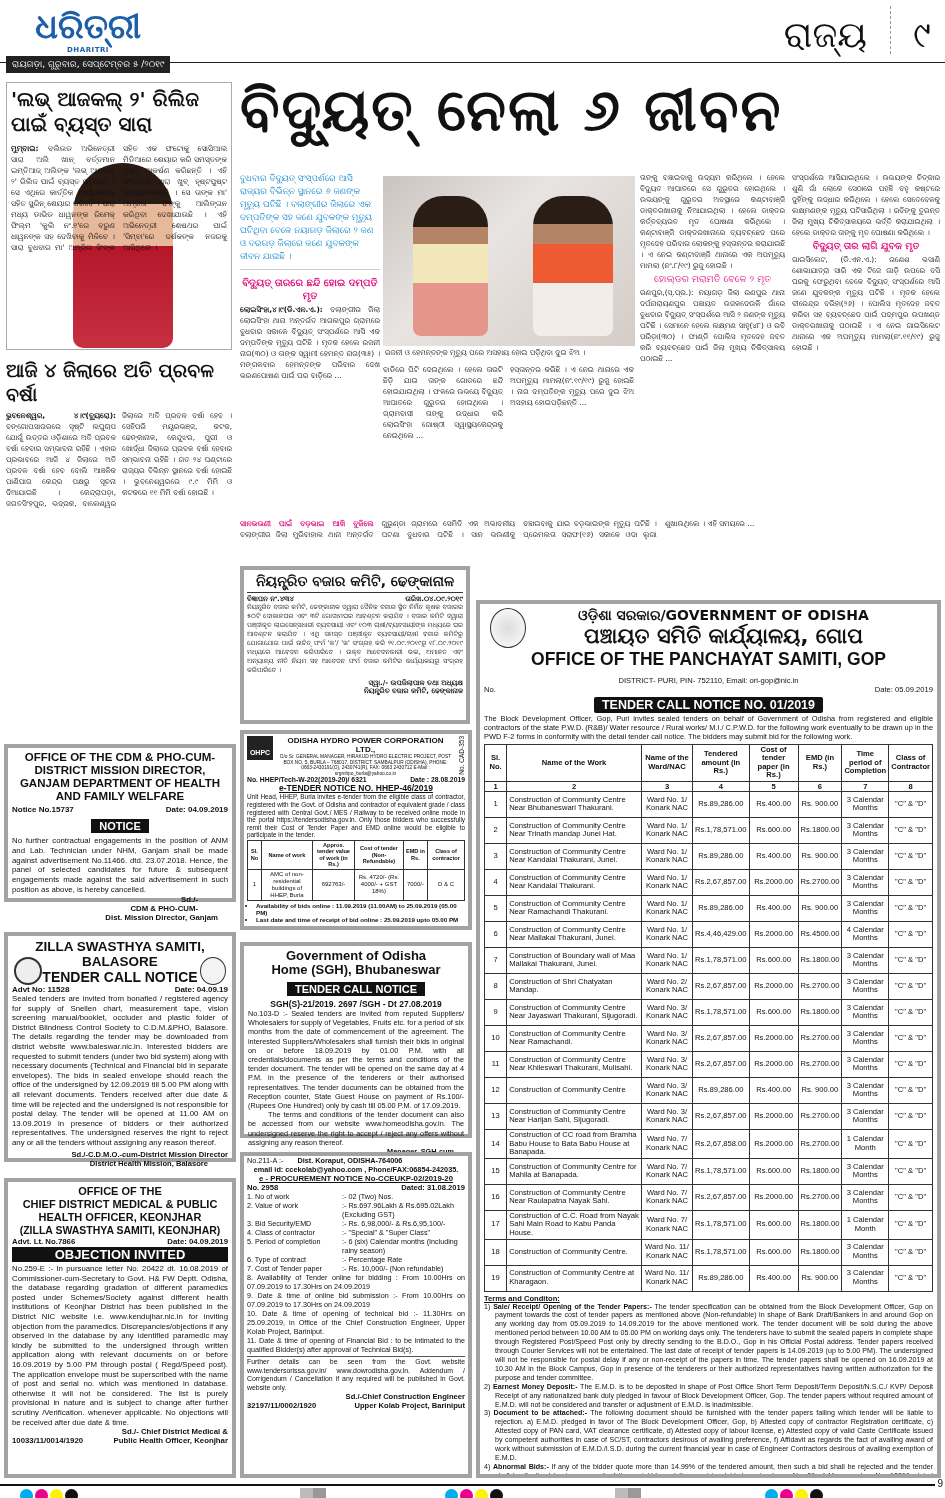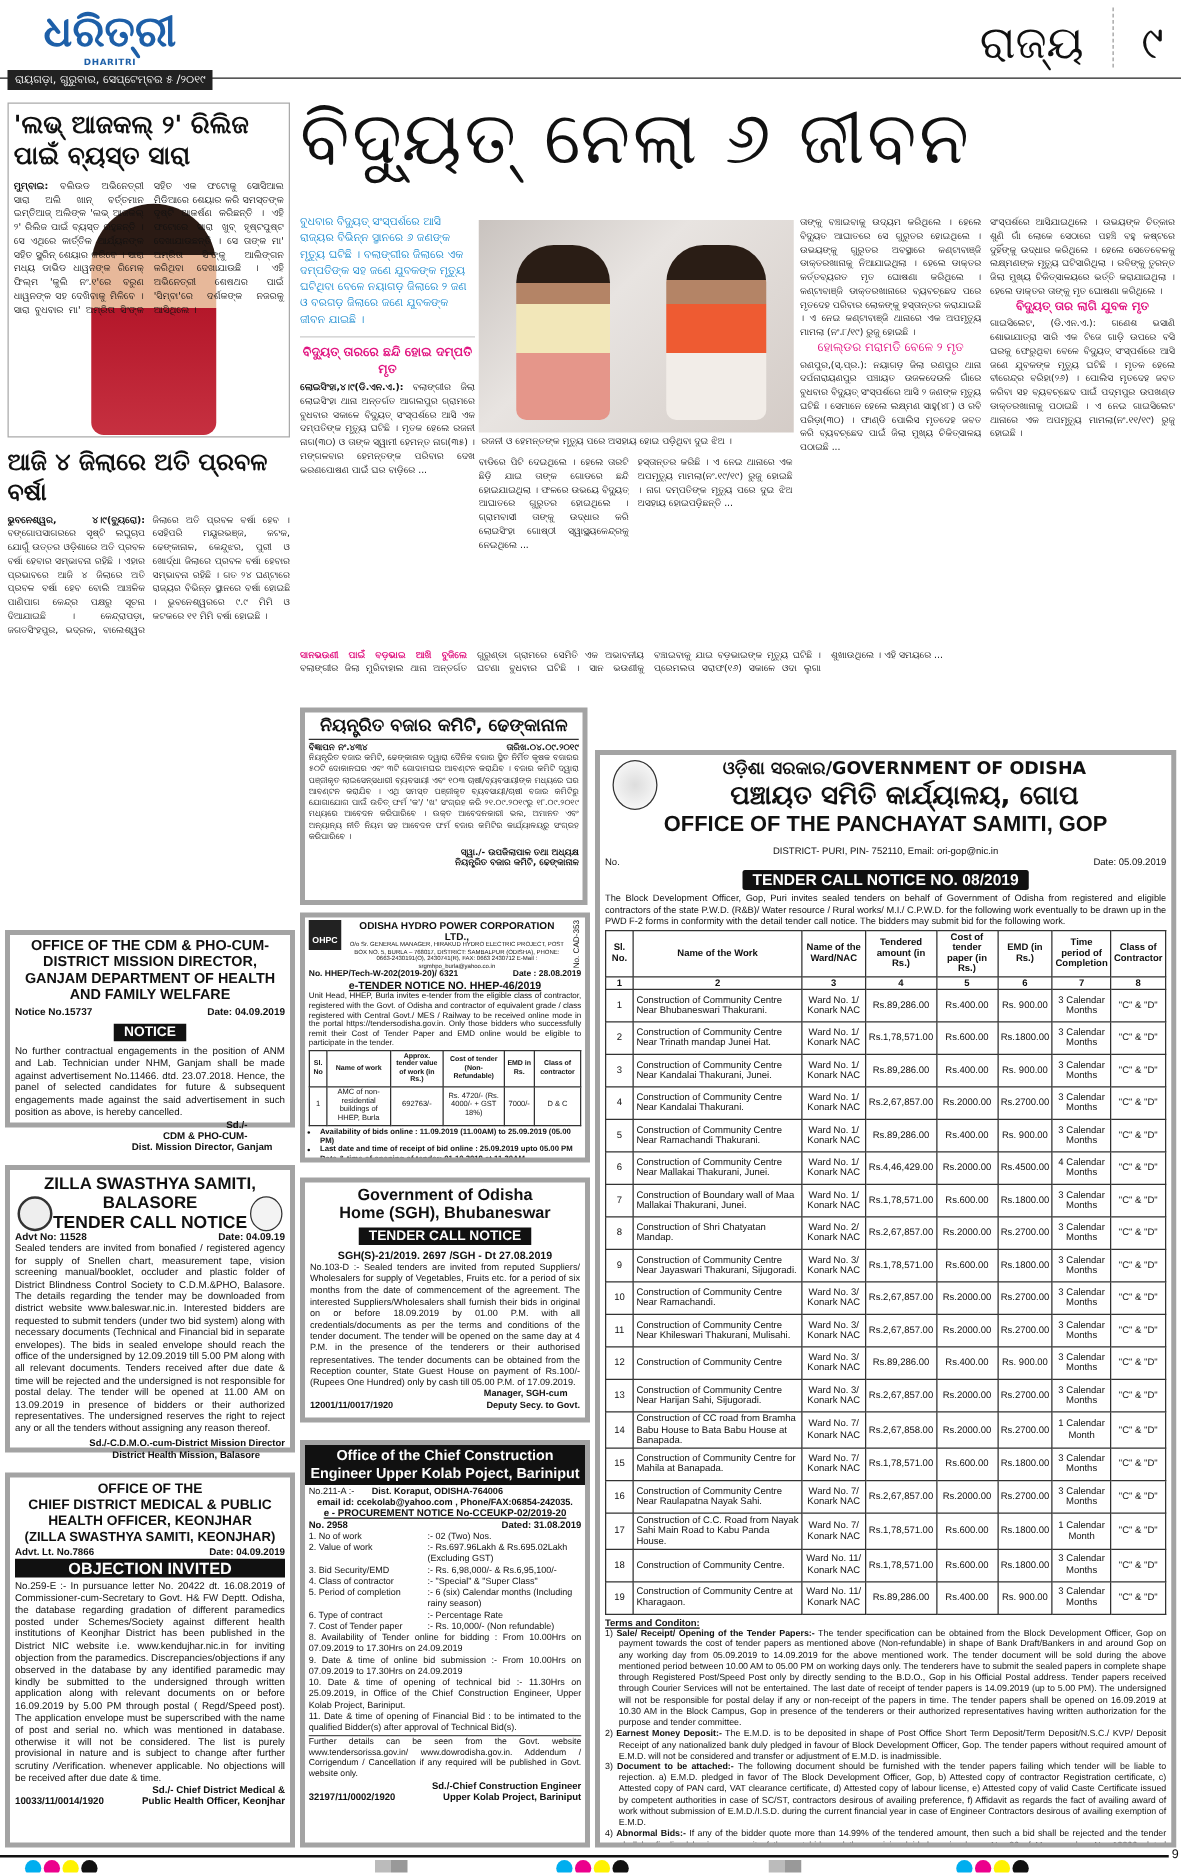--- a/index.html
+++ b/index.html
@@ -47,21 +47,21 @@
     <div class="abs" style="left:62px;top:20px;width:100px;height:185px;border-radius:50px 50px 10px 10px;background:linear-gradient(180deg,#2a1a14 0%,#2a1a14 22%,#e7b89a 22%,#e7b89a 45%,#b4172a 45%,#c63040 100%)"></div>
     <div class="oriya txt" style="font-size:7.6px;line-height:11px;position:relative;columns:2;column-gap:8px"><b>ମୁମ୍ବାଇ:</b> <span>ବଲିଉଡ ଅଭିନେତ୍ରୀ ସାରା ଅଲି ଖାନ୍ ବର୍ତ୍ତମାନ ଇମ୍ତିଆଜ୍ ଅଲିଙ୍କ 'ଲଭ୍ ଆଜକଲ୍ ୨' ରିଲିଜ ପାଇଁ ବ୍ୟସ୍ତ ରହୁଛନ୍ତି । ସେ ଏଥିରେ କାର୍ତ୍ତିକ ଆର୍ଯ୍ୟନଙ୍କ ସହିତ ସ୍କ୍ରିନ୍ ଶେୟାର କରିବେ । ସାରା ମଧ୍ୟ ଡାଭିଡ ଧାୱନଙ୍କ ରିମେକ୍ ଫିଲ୍ମ 'କୁଲି ନଂ.୧'ରେ ବରୁଣ ଧାୱନଙ୍କ ସହ ଦେଖିବାକୁ ମିଳିବେ । ସାରା ବୁଧବାର ମା' ଅମ୍ରିତା ସିଂଙ୍କ ସହିତ ଏକ ଫଟୋକୁ ସୋସିଆଲ ମିଡିଆରେ ଶେୟାର କରି ସମସ୍ତଙ୍କ ଦୃଷ୍ଟି ଆକର୍ଷଣ କରିଛନ୍ତି । ଏହି ଫଟୋରେ ସାରା ଖୁବ୍ ହୃଷ୍ଟପୁଷ୍ଟ ଦେଖାଯାଉଛନ୍ତି । ସେ ତାଙ୍କ ମା' ଅମ୍ରିତା ସିଂଙ୍କୁ ଆଲିଙ୍ଗନ କରିଥିବା ଦେଖାଯାଉଛି । ଏହି ଅଭିନେତ୍ରୀ ଶେଷଥର ପାଇଁ 'ସିମ୍ବା'ରେ ଦର୍ଶକଙ୍କ ନଜରକୁ ଆସିଥିଲେ ।</span></div>
   </div>
 </div>
 
 <div class="abs" style="left:6px;top:358px;width:226px;height:370px;overflow:hidden">
   <div class="oriya" style="font-size:19px;line-height:24px;font-weight:bold;margin-bottom:4px">ଆଜି ୪ ଜିଲାରେ ଅତି ପ୍ରବଳ ବର୍ଷା</div>
   <div class="oriya txt" style="font-size:7.4px;line-height:11px;columns:2;column-gap:6px"><b>ଭୁବନେଶ୍ୱର, ୪।୯(ବ୍ୟୁରୋ):</b> <span>ବଙ୍ଗୋପସାଗରରେ ସୃଷ୍ଟି ଲଘୁଚାପ ଯୋଗୁଁ ଉତ୍ତର ଓଡ଼ିଶାରେ ଅତି ପ୍ରବଳ ବର୍ଷା ହେବାର ସମ୍ଭାବନା ରହିଛି । ଏହାର ପ୍ରଭାବରେ ଆଜି ୪ ଜିଲାରେ ଅତି ପ୍ରବଳ ବର୍ଷା ହେବ ବୋଲି ଆଞ୍ଚଳିକ ପାଣିପାଗ କେନ୍ଦ୍ର ପକ୍ଷରୁ ସୂଚନା ଦିଆଯାଇଛି । କେନ୍ଦ୍ରାପଡ଼ା, ଜଗତସିଂହପୁର, ଭଦ୍ରକ, ବାଲେଶ୍ୱର ଜିଲାରେ ଅତି ପ୍ରବଳ ବର୍ଷା ହେବ । ସେହିପରି ମୟୂରଭଞ୍ଜ, କଟକ, ଢେଙ୍କାନାଳ, କେନ୍ଦୁଝର, ପୁରୀ ଓ ଖୋର୍ଦ୍ଧା ଜିଲାରେ ପ୍ରବଳ ବର୍ଷା ହେବାର ସମ୍ଭାବନା ରହିଛି । ଗତ ୨୪ ଘଣ୍ଟାରେ ରାଜ୍ୟର ବିଭିନ୍ନ ସ୍ଥାନରେ ବର୍ଷା ହୋଇଛି । ଭୁବନେଶ୍ୱରରେ ୯.୯ ମିମି ଓ କଟକରେ ୧୧ ମିମି ବର୍ଷା ହୋଇଛି ।</span></div>
 </div>
 
-<div class="abs oriya" style="left:240px;top:70px;width:700px;font-size:58px;line-height:80px;font-weight:normal;letter-spacing:2px">ବିଦ୍ୟୁତ୍ ନେଲା ୬ ଜୀବନ</div>
+<div class="abs oriya" style="left:240px;top:70px;width:700px;font-size:58px;line-height:80px;font-weight:bold;letter-spacing:2px">ବିଦ୍ୟୁତ୍ ନେଲା ୬ ଜୀବନ</div>
 
 <div class="abs" style="left:240px;top:172px;width:140px">
   <div class="oriya blue" style="font-size:8.8px;line-height:13px;font-weight:normal">ବୁଧବାର ବିଦ୍ୟୁତ୍ ସଂସ୍ପର୍ଶରେ ଆସି ରାଜ୍ୟର ବିଭିନ୍ନ ସ୍ଥାନରେ ୬ ଜଣଙ୍କ ମୃତ୍ୟୁ ଘଟିଛି । ବଲାଙ୍ଗୀର ଜିଲାରେ ଏକ ଦମ୍ପତିଙ୍କ ସହ ଜଣେ ଯୁବକଙ୍କ ମୃତ୍ୟୁ ଘଟିଥିବା ବେଳେ ନୟାଗଡ଼ ଜିଲାରେ ୨ ଜଣ ଓ ବରଗଡ଼ ଜିଲାରେ ଜଣେ ଯୁବକଙ୍କ ଜୀବନ ଯାଇଛି ।</div>
   <div style="border-top:1px solid #ccc;margin:6px 0"></div>
   <div class="oriya pink center" style="font-size:10px;line-height:13px;font-weight:bold">ବିଦ୍ୟୁତ୍ ତାରରେ ଛନ୍ଦି ହୋଇ ଦମ୍ପତି ମୃତ</div>
   <div class="oriya txt" style="font-size:7.4px;line-height:11px;margin-top:2px"><b>ଲୋଇସିଂହା,୪।୯(ଡି.ଏନ.ଏ.):</b> <span>ବଲାଙ୍ଗୀର ଜିଲା ଲୋଇସିଂହା ଥାନା ଅନ୍ତର୍ଗତ ଆଗଲପୁର ଗ୍ରାମରେ ବୁଧବାର ସକାଳେ ବିଦ୍ୟୁତ୍ ସଂସ୍ପର୍ଶରେ ଆସି ଏକ ଦମ୍ପତିଙ୍କ ମୃତ୍ୟୁ ଘଟିଛି । ମୃତକ ହେଲେ ରଜନୀ ନାଗ(୩୦) ଓ ତାଙ୍କ ସ୍ୱାମୀ ହେମନ୍ତ ନାଗ(୩୫) । ମଙ୍ଗଳବାର ହେମନ୍ତଙ୍କ ପରିବାର ଦେଖ ଭରଣପୋଷଣ ପାଇଁ ଘର ବାଡ଼ିରେ ...</span></div>
 </div>
 
 <div class="abs photo" style="left:383px;top:176px;width:252px;height:170px">
   <div class="abs" style="left:30px;top:20px;width:75px;height:140px;border-radius:30px 30px 8px 8px;background:linear-gradient(180deg,#2a1d15 0 22%,#b48466 22% 34%,#f2e7b9 34% 62%,#e5968a 62% 100%)"></div>
@@ -191,32 +191,29 @@
     </ul>
 
 </div>
 
 <div class="abs box" style="left:240px;top:942px;width:232px;height:196px;padding:3px 4px">
   <div class="center bold" style="font-size:13px;line-height:14px">Government of Odisha</div>
   <div class="center bold" style="font-size:13px;line-height:14px">Home (SGH), Bhubaneswar</div>
   <div class="center" style="margin:2px 0"><span class="blackbar bold" style="font-size:11px">TENDER CALL NOTICE</span></div>
   <div class="center bold" style="font-size:8.5px">SGH(S)-21/2019. 2697 /SGH - Dt 27.08.2019</div>
   <div class="txt" style="font-size:7.3px;line-height:9.2px">No.103-D :- Sealed tenders are invited from reputed Suppliers/ Wholesalers for supply of Vegetables, Fruits etc. for a period of six months from the date of commencement of the agreement. The interested Suppliers/Wholesalers shall furnish their bids in original on or before 18.09.2019 by 01.00 P.M. with all credentials/documents as per the terms and conditions of the tender document. The tender will be opened on the same day at 4 P.M. in the presence of the tenderers or their authorised representatives. The tender documents can be obtained from the Reception counter, State Guest House on payment of Rs.100/- (Rupees One Hundred) only by cash till 05.00 P.M. of 17.09.2019.</div>
+  <div class="txt" style="font-size:7.3px;line-height:9.2px;text-indent:20px">The terms and conditions of the tender document can also be accessed from our website www.homeodisha.gov.in. The undersigned reserve the right to accept / reject any offers without assigning any reason thereof.</div>
   <div style="text-align:right;font-size:7.3px;font-weight:bold;padding-right:10px">Manager, SGH-cum</div>
   <div style="display:flex;justify-content:space-between;font-size:7.3px;font-weight:bold">
     <span>12001/11/0017/1920</span>
     <span>Deputy Secy. to Govt.</span>
   </div>
 </div>
 
 <div class="abs box" style="left:240px;top:1152px;width:232px;height:326px;padding:0 3px 3px">
-  <div class="center bold" style="background:#111;color:#fff;margin:0 -3px;font-size:11.5px;line-height:14px;padding:2px 0">
-    <div>Office of the Chief Construction</div>
-    <div>Engineer Upper Kolab Poject, Bariniput</div>
-  </div>
   <div style="display:flex;gap:14px;font-size:7.3px">
     <span>No.211-A :-</span>
     <b>Dist. Koraput, ODISHA-764006</b>
   </div>
   <div class="center bold" style="font-size:7.3px">email id: ccekolab@yahoo.com , Phone/FAX:06854-242035.</div>
   <div class="center bold ul" style="font-size:7.8px">e - PROCUREMENT NOTICE No-CCEUKP-02/2019-20</div>
   <div style="display:flex;justify-content:space-between;font-size:7.6px;font-weight:bold">
     <span>No. 2958</span>
     <span>Dated: 31.08.2019</span>
   </div>
@@ -269,21 +266,21 @@
     <div class="abs" style="left:6px;top:2px;width:36px;height:40px;border-radius:50%;border:1px solid #333;background:radial-gradient(circle,#ddd,#fff)"></div>
     <div class="center oriya bold" style="font-size:14px;line-height:18px;padding-left:30px">ଓଡ଼ିଶା ସରକାର/GOVERNMENT OF ODISHA</div>
     <div class="center oriya bold" style="font-size:21px;line-height:25px;padding-left:30px">ପଞ୍ଚାୟତ ସମିତି କାର୍ଯ୍ୟାଳୟ, ଗୋପ</div>
     <div class="center bold" style="font-size:17.5px;line-height:20px">OFFICE OF THE PANCHAYAT SAMITI, GOP</div>
   </div>
   <div class="center" style="font-size:7.6px">DISTRICT- PURI, PIN- 752110, Email: ori-gop@nic.in</div>
   <div style="display:flex;justify-content:space-between;font-size:7.6px">
     <span>No.</span>
     <span>Date: 05.09.2019</span>
   </div>
-  <div class="center" style="margin:1px 0"><span class="blackbar bold" style="font-size:12.5px;border-radius:2px">TENDER CALL NOTICE NO. 08/2019</span></div>
+  <div class="center" style="margin:1px 0"><span class="blackbar bold" style="font-size:12.5px;border-radius:2px">TENDER CALL NOTICE NO. 01/2019</span></div>
   <div class="txt" style="font-size:7.4px;line-height:9.2px">The Block Development Officer, Gop, Puri invites sealed tenders on behalf of Government of Odisha from registered and eligible contractors of the state P.W.D. (R&amp;B)/ Water resource / Rural works/ M.I./ C.P.W.D. for the following work eventually to be drawn up in the PWD F-2 forms in conformity with the detail tender call notice. The bidders may submit bid for the following work.</div>
   <table style="margin-top:2px">
     <colgroup>
         <col style="width:5%">
         <col style="width:31%">
         <col style="width:11.5%">
         <col style="width:12.5%">
         <col style="width:11%">
         <col style="width:9.5%">
         <col style="width:10%">

